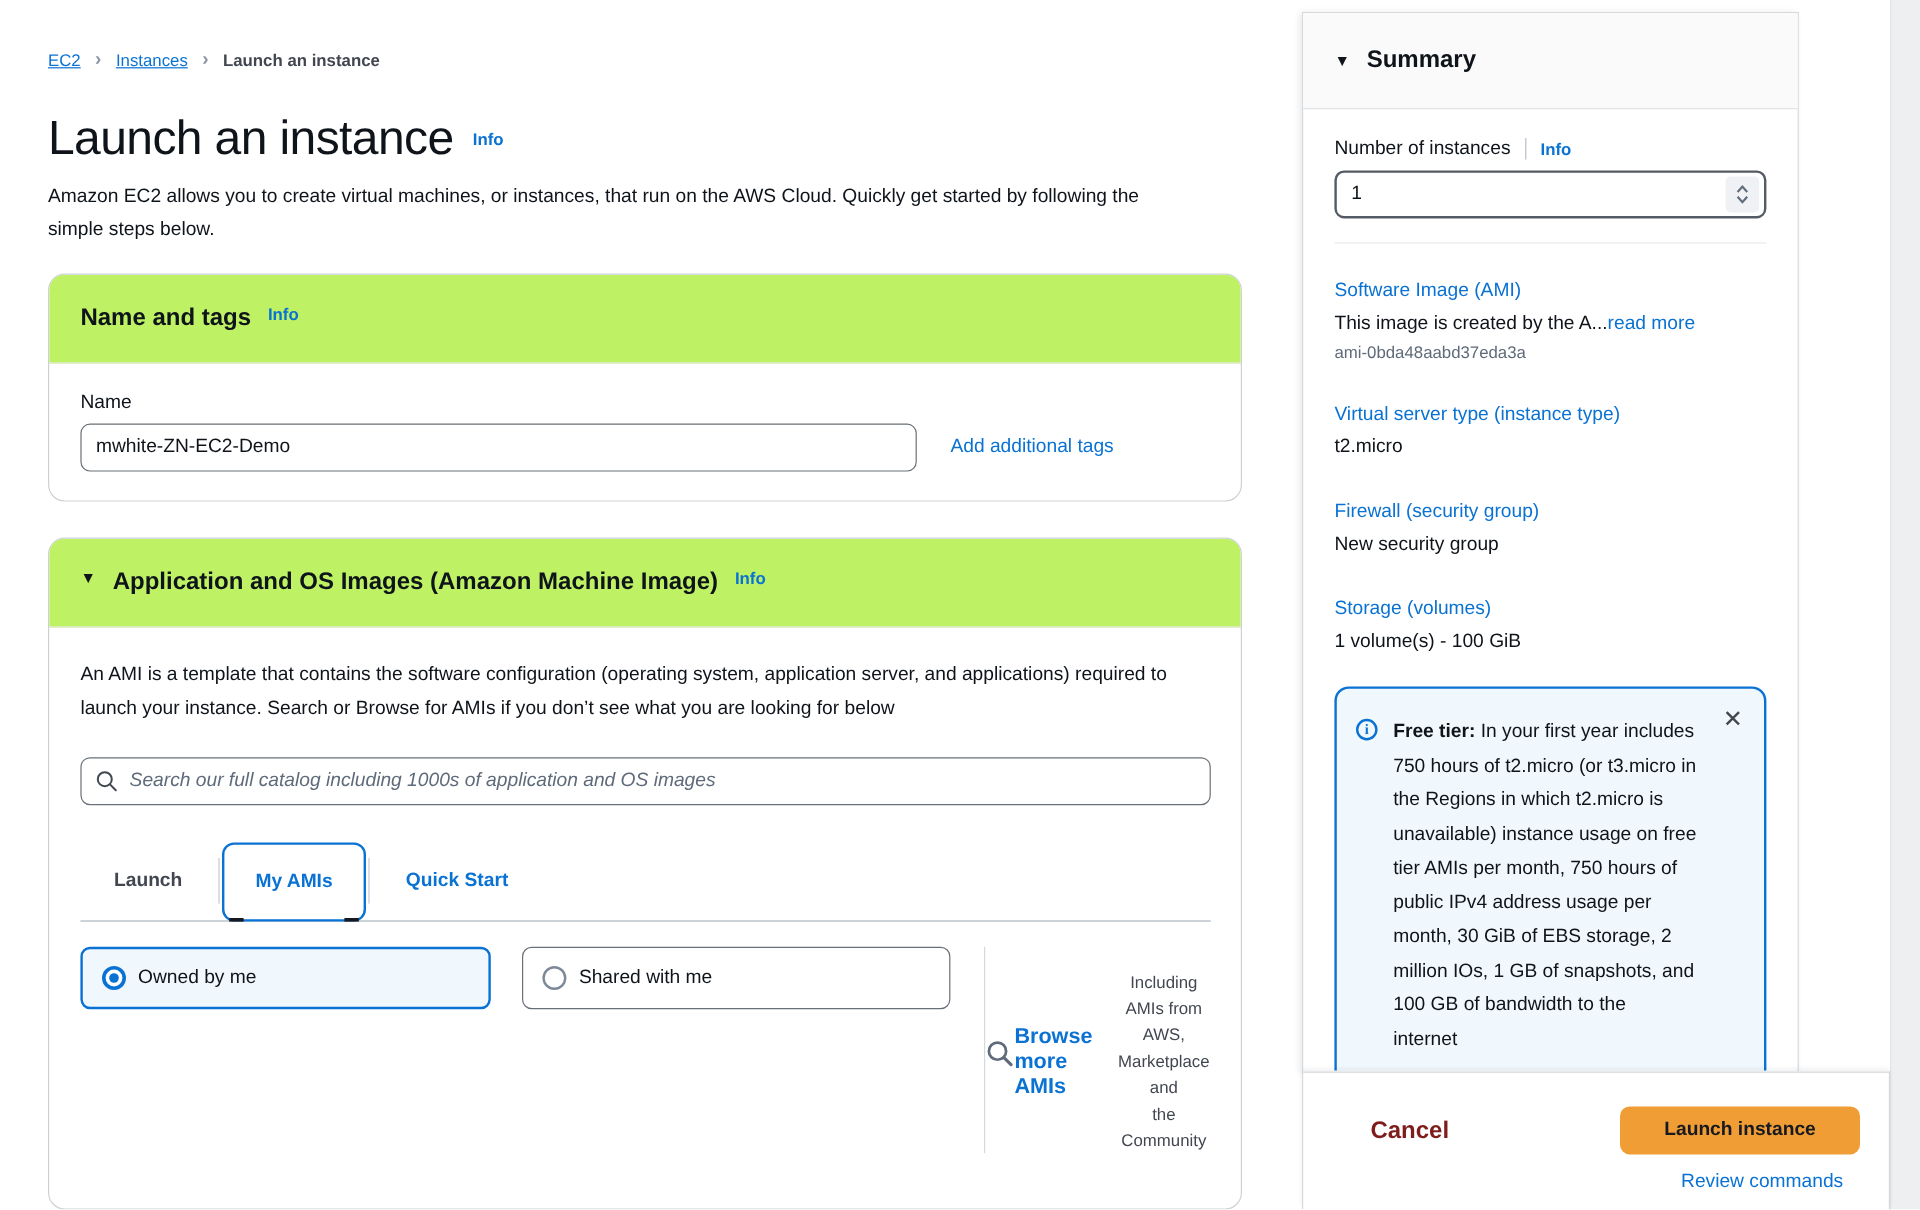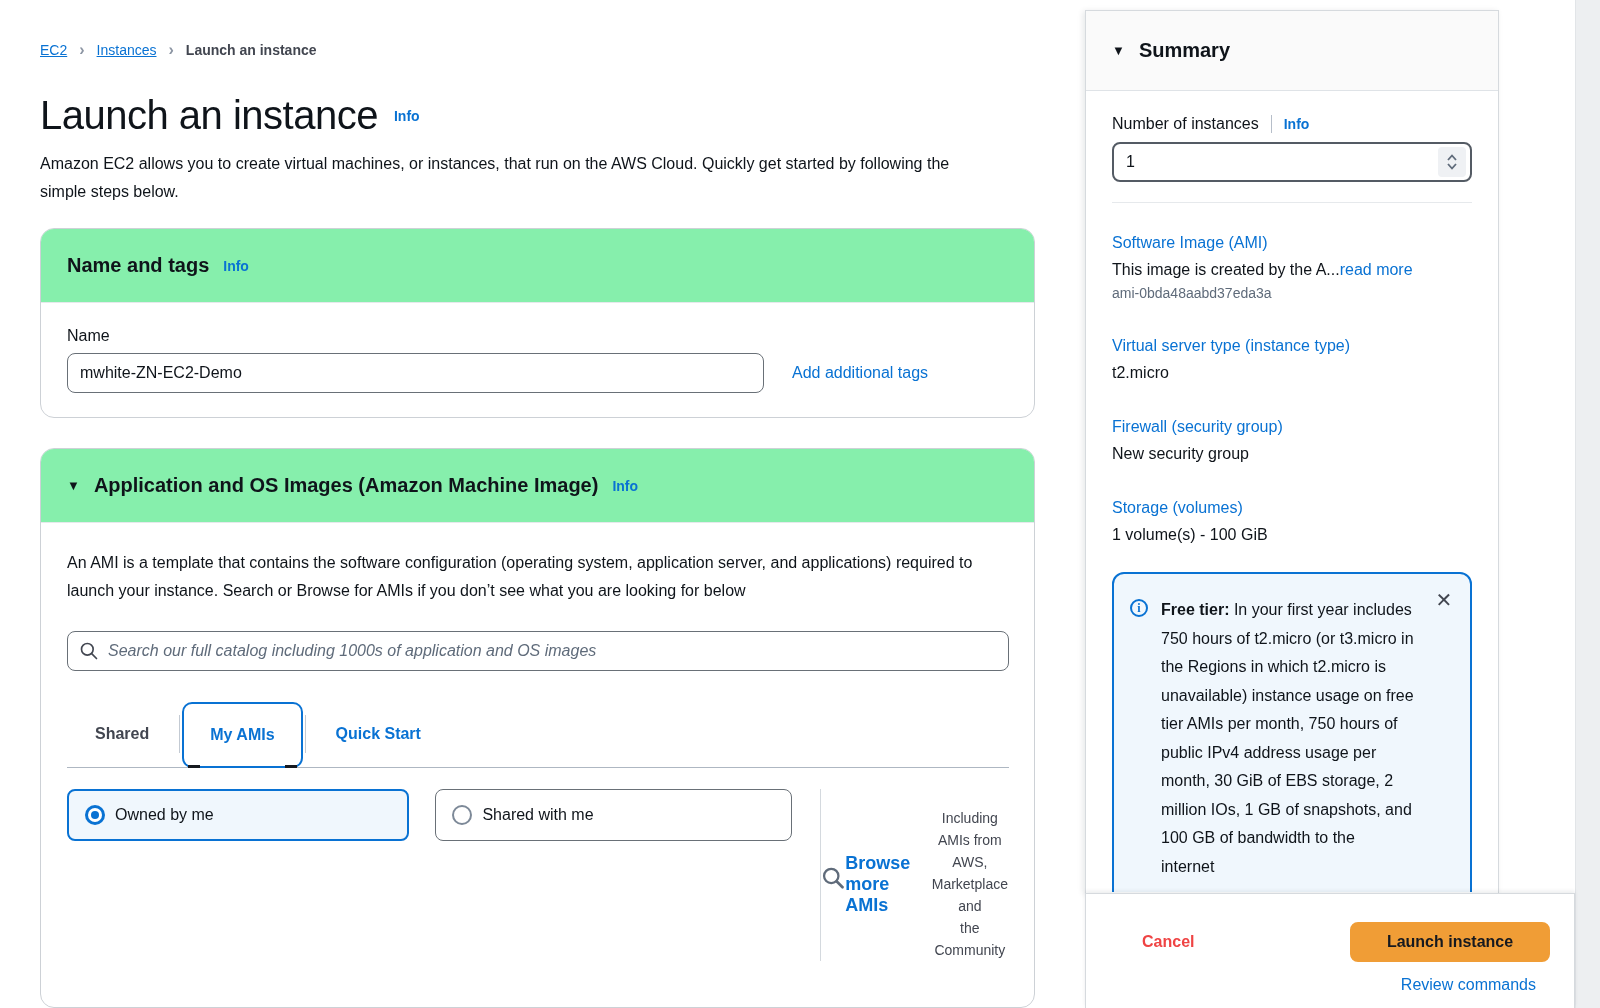--- a/index.html
+++ b/index.html
@@ -24,21 +24,21 @@
   .crumb-current { color:#424650; font-weight:700; }
 
   .title-row { margin-top:34px; display:flex; align-items:flex-start; }
   h1 { margin:0; font-size:40px; line-height:46px; font-weight:400; letter-spacing:-0.5px; }
   .info-link { color:#0972d3; font-weight:700; font-size:14px; }
   .title-row .info-link { margin-left:16px; margin-top:16px; }
   .page-desc { margin:12px 0 0 0; max-width:940px; font-size:16px; line-height:28px; color:#0f141a; }
 
   
   .card { border:1px solid #cdd1d6; border-radius:14px; background:#fff; overflow:hidden; }
-  .card-header { background:#86efac; border-bottom:1px solid #e6e9ec; padding:25px 26px; display:flex; align-items:center; }
+  .card-header { background:#bef264; border-bottom:1px solid #e6e9ec; padding:25px 26px; display:flex; align-items:flex-start; }
   .card-header h2 { margin:0; font-size:20px; font-weight:700; }
   .card-header .info-link { margin-left:14px; }
   .caret-down { font-size:13px; margin-right:14px; color:#0f141a; }
   .caret-down::after { content:"\25BC"; }
   .card-body { padding:24px 26px; }
 
   .card-name { margin-top:22px; }
   .field-label { font-size:16px; margin-bottom:8px; }
   .name-row { display:flex; align-items:center; }
   .text-input {
@@ -130,21 +130,21 @@
   .close-x { position:absolute; top:16px; right:16px; width:20px; height:20px; color:#424650; font-size:20px; line-height:20px; text-align:center; cursor:pointer; }
   .close-x::after { content:"\2715"; }
 
   
   .panel-footer {
     position:absolute; left:1085px; top:893px; width:490px; height:115px;
     background:#fff; border:1px solid #d6dade; border-bottom:none;
     box-shadow:0 -2px 4px rgba(0,28,36,.08); padding:28px 24px 0 26px;
   }
   .footer-row { display:flex; align-items:center; justify-content:space-between; }
-  .cancel-btn { background:none; border:none; font-family:"Liberation Sans",sans-serif; font-size:16px; font-weight:700; color:#ef4444; padding:8px 4px 8px 30px; cursor:pointer; }
+  .cancel-btn { background:none; border:none; font-family:"Liberation Sans",sans-serif; font-size:20px; font-weight:700; color:#7f1d1d; padding:8px 4px 8px 30px; cursor:pointer; }
   .launch-btn {
     background:#f09d36; border:2px solid #f09d36; border-radius:8px; min-width:200px; height:40px;
     font-family:"Liberation Sans",sans-serif; font-size:16px; font-weight:700; color:#16191f; cursor:pointer;
   }
   .review-link { display:block; margin-top:14px; text-align:right; padding-right:14px; color:#0972d3; font-size:16px; }
 </style>
 </head>
 <body>
 
 <div class="gutter"></div>
@@ -190,21 +190,21 @@
 
       <div class="search-wrap">
         <svg class="search-icon" viewBox="0 0 24 24">
           <circle cx="10" cy="10" r="7" fill="none" stroke="currentColor" stroke-width="2"></circle>
           <line x1="15.2" y1="15.2" x2="21" y2="21" stroke="currentColor" stroke-width="2" stroke-linecap="round"></line>
         </svg>
         <input class="text-input search-input" type="text" placeholder="Search our full catalog including 1000s of application and OS images" style="">
       </div>
 
       <div class="tabs">
-        <div class="tab">Shared</div>
+        <div class="tab">Launch</div>
         <div class="tab-divider"></div>
         <div class="tab selected">My AMIs</div>
         <div class="tab-divider"></div>
         <div class="tab link">Quick Start</div>
       </div>
 
       <div class="ami-row">
         <div class="tile tile-owned">
           <span class="radio checked"></span>
           <span class="tile-label">Owned by me</span>

